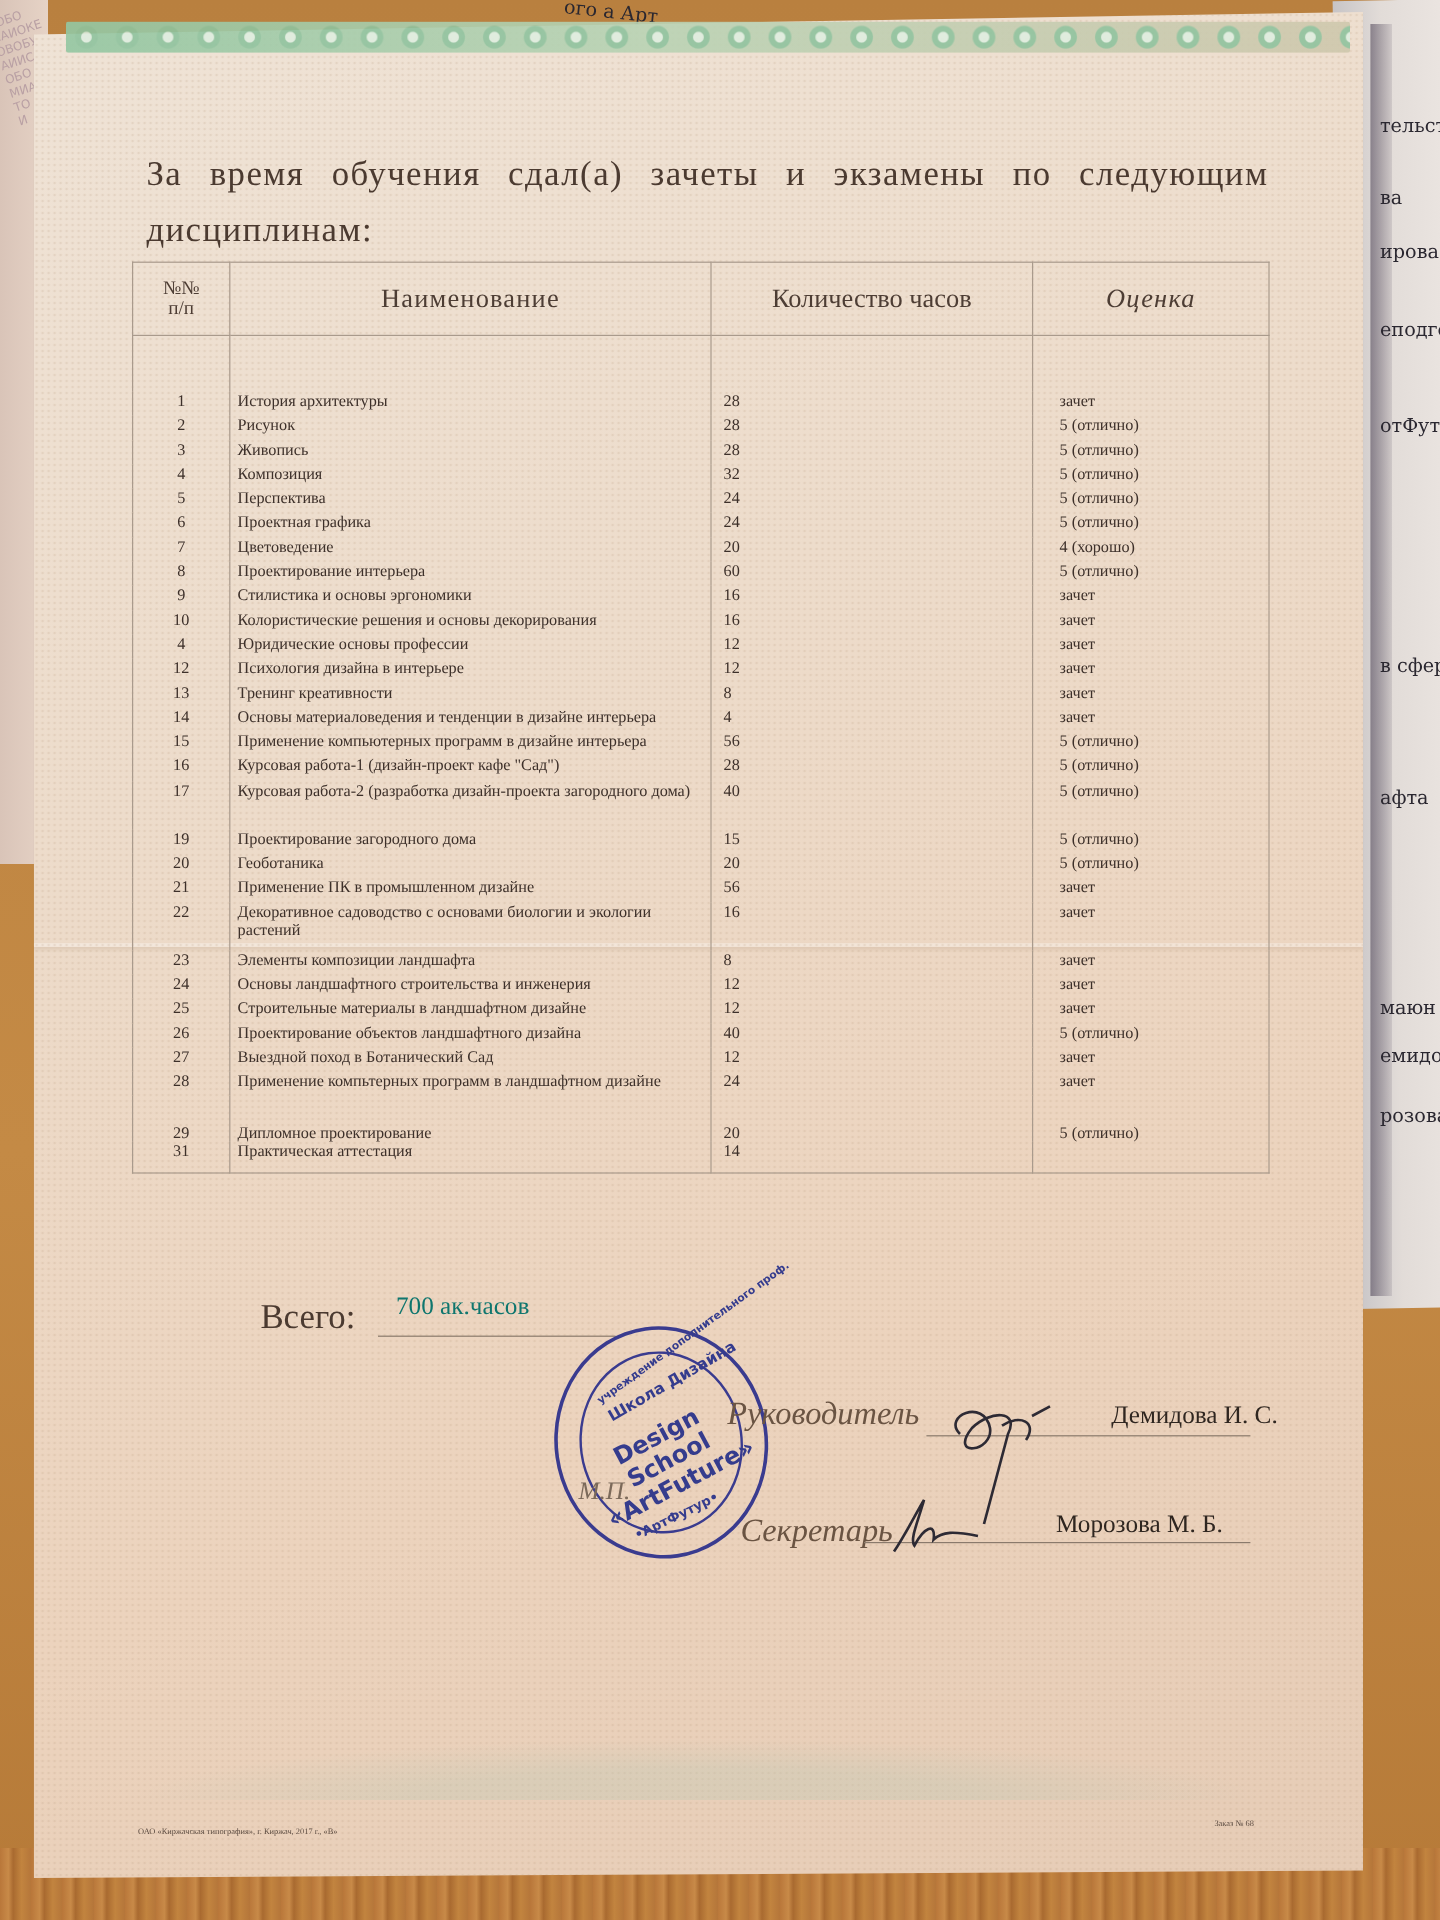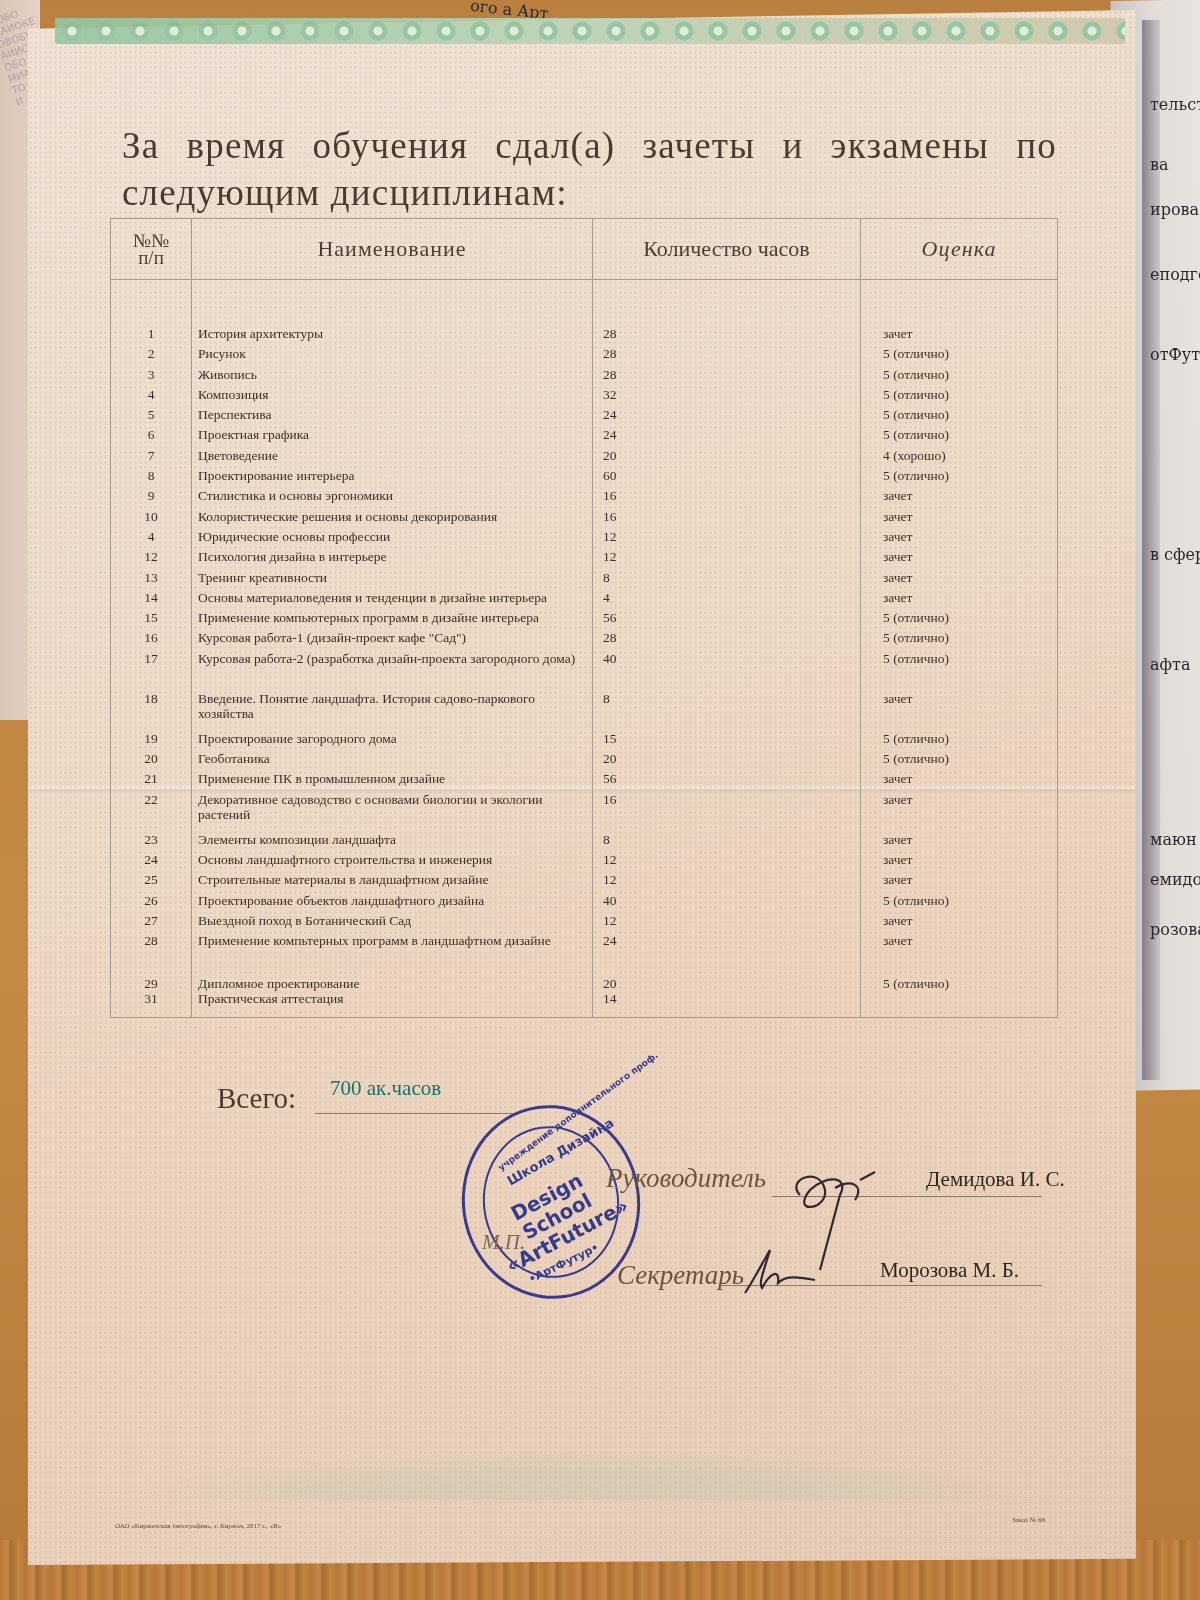--- a/index.html
+++ b/index.html
@@ -51,32 +51,32 @@
       linear-gradient(90deg,#94c7a2 0%, #b9d3b4 45%, #cfc8ad 100%);
     border-radius:2px; opacity:0.9;
   }
   .bottom-ornament {
     position:absolute; left:28px; top:1440px; width:1108px; height:60px;
     background: radial-gradient(ellipse at 50% 100%, rgba(190,200,180,0.35) 0 30%, transparent 60%);
   }
 
   .title {
     position:absolute; left:122px; top:122px; width:935px;
-    font-size:37px; letter-spacing:1.2px; color:#4b3a30; line-height:47px;
+    font-size:29px; letter-spacing:1.2px; color:#4b3a30; line-height:47px;
     text-align:justify; text-align-last:left;
   }
 
   table.grades {
     position:absolute; left:110px; top:218px; width:948px;
     border-collapse:collapse; color:#3d302a; font-size:13.5px;
   }
   table.grades th {
     font-weight:normal; color:#4d3d34; border:1px solid #a99a8c; height:58px;
   }
-  table.grades th.num { font-size:19px; line-height:17px; width:78px; }
+  table.grades th.num { font-size:16px; line-height:17px; width:78px; }
   table.grades th.name { font-size:22px; letter-spacing:1px; width:398px; }
   table.grades th.hours { font-size:22px; width:265px; }
   table.grades th.grade { font-size:22px; letter-spacing:1px;font-style:italic; }
   table.grades td {
     border-left:1px solid #a99a8c; border-right:1px solid #a99a8c;
     padding:0 0 0 6px; height:20.3px; line-height:15px; vertical-align:top;
   }
   table.grades tr.spacer td { height:46px; }
   table.grades tr.last td { border-bottom:1px solid #a99a8c; height:26px; }
   table.grades tr.gap td { height:38px; vertical-align:bottom; }
@@ -259,26 +259,20 @@
         <td class="c-name">Курсовая работа-1 (дизайн-проект кафе "Сад")</td>
         <td class="c-hours">28</td>
         <td class="c-grade">5 (отлично)</td>
       </tr>
       <tr class="two-line">
         <td class="c-num">17</td>
         <td class="c-name">Курсовая работа-2 (разработка дизайн-проекта загородного дома)</td>
         <td class="c-hours">40</td>
         <td class="c-grade">5 (отлично)</td>
       </tr>
-      <tr class="two-line">
-        <td class="c-num">18</td>
-        <td class="c-name">Введение. Понятие ландшафта. История садово-паркового хозяйства</td>
-        <td class="c-hours">8</td>
-        <td class="c-grade">зачет</td>
-      </tr>
       <tr>
         <td class="c-num">19</td>
         <td class="c-name">Проектирование загородного дома</td>
         <td class="c-hours">15</td>
         <td class="c-grade">5 (отлично)</td>
       </tr>
       <tr>
         <td class="c-num">20</td>
         <td class="c-name">Геоботаника</td>
         <td class="c-hours">20</td>

